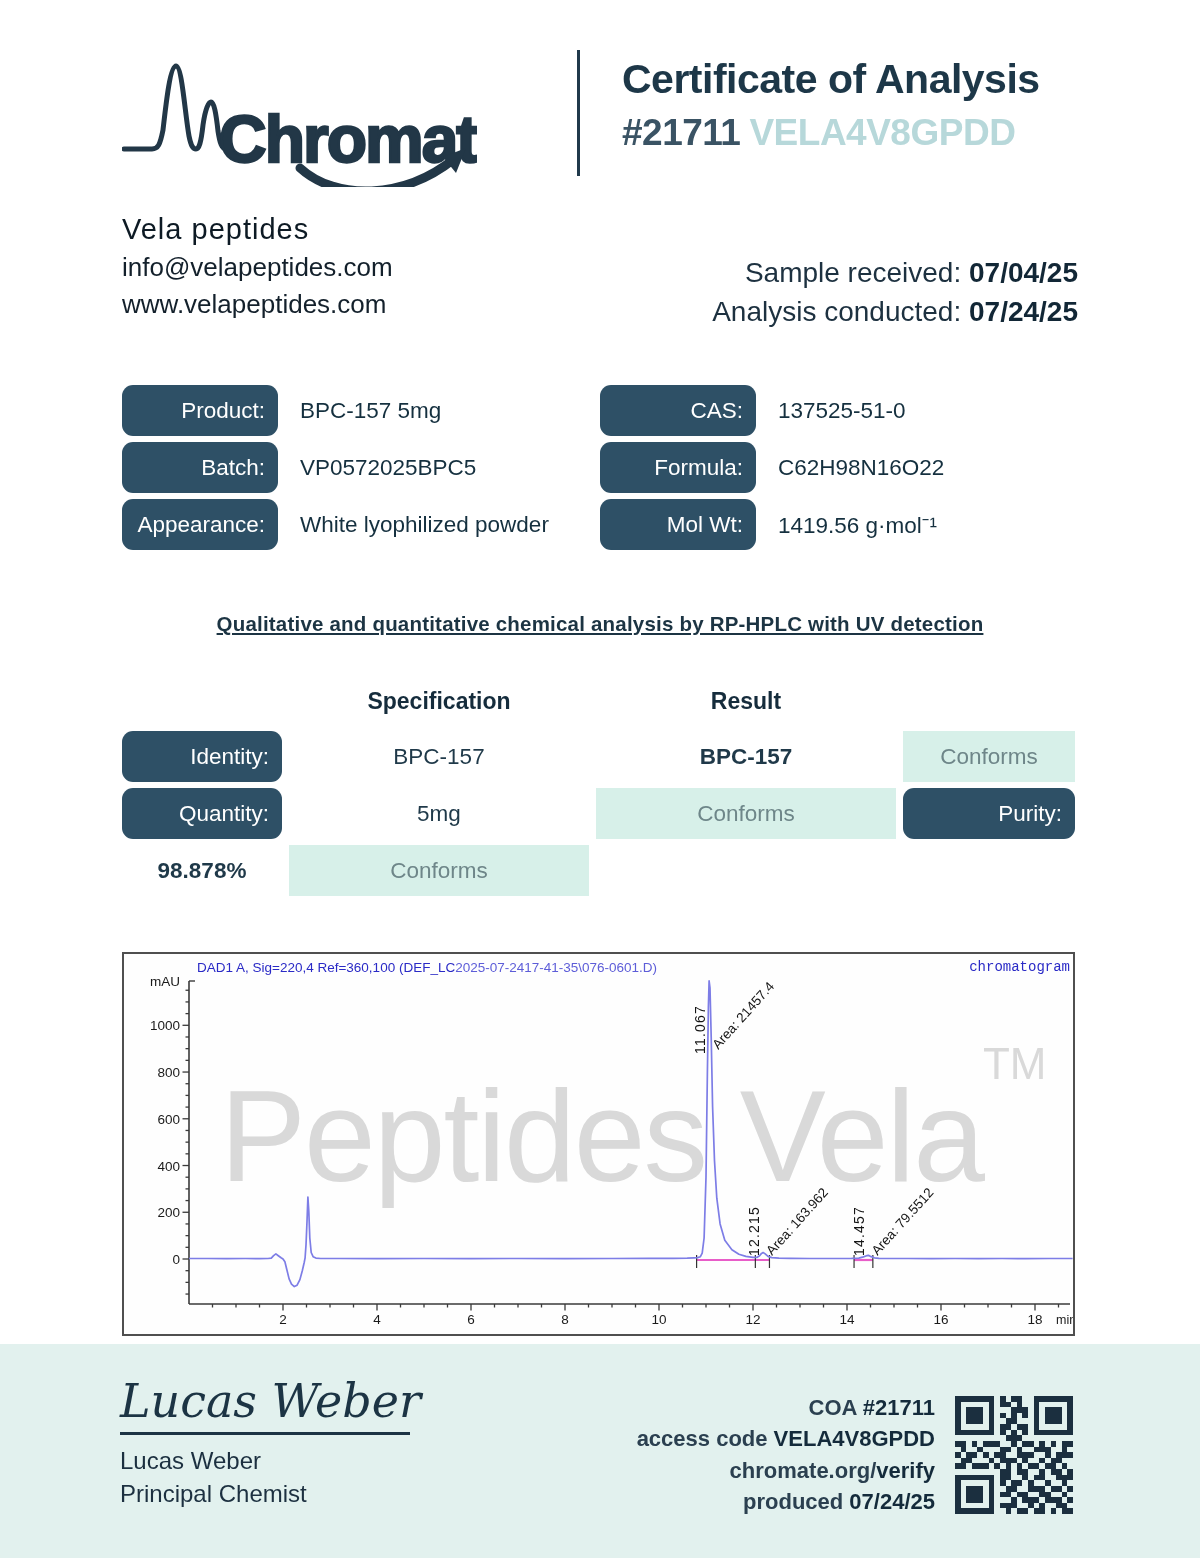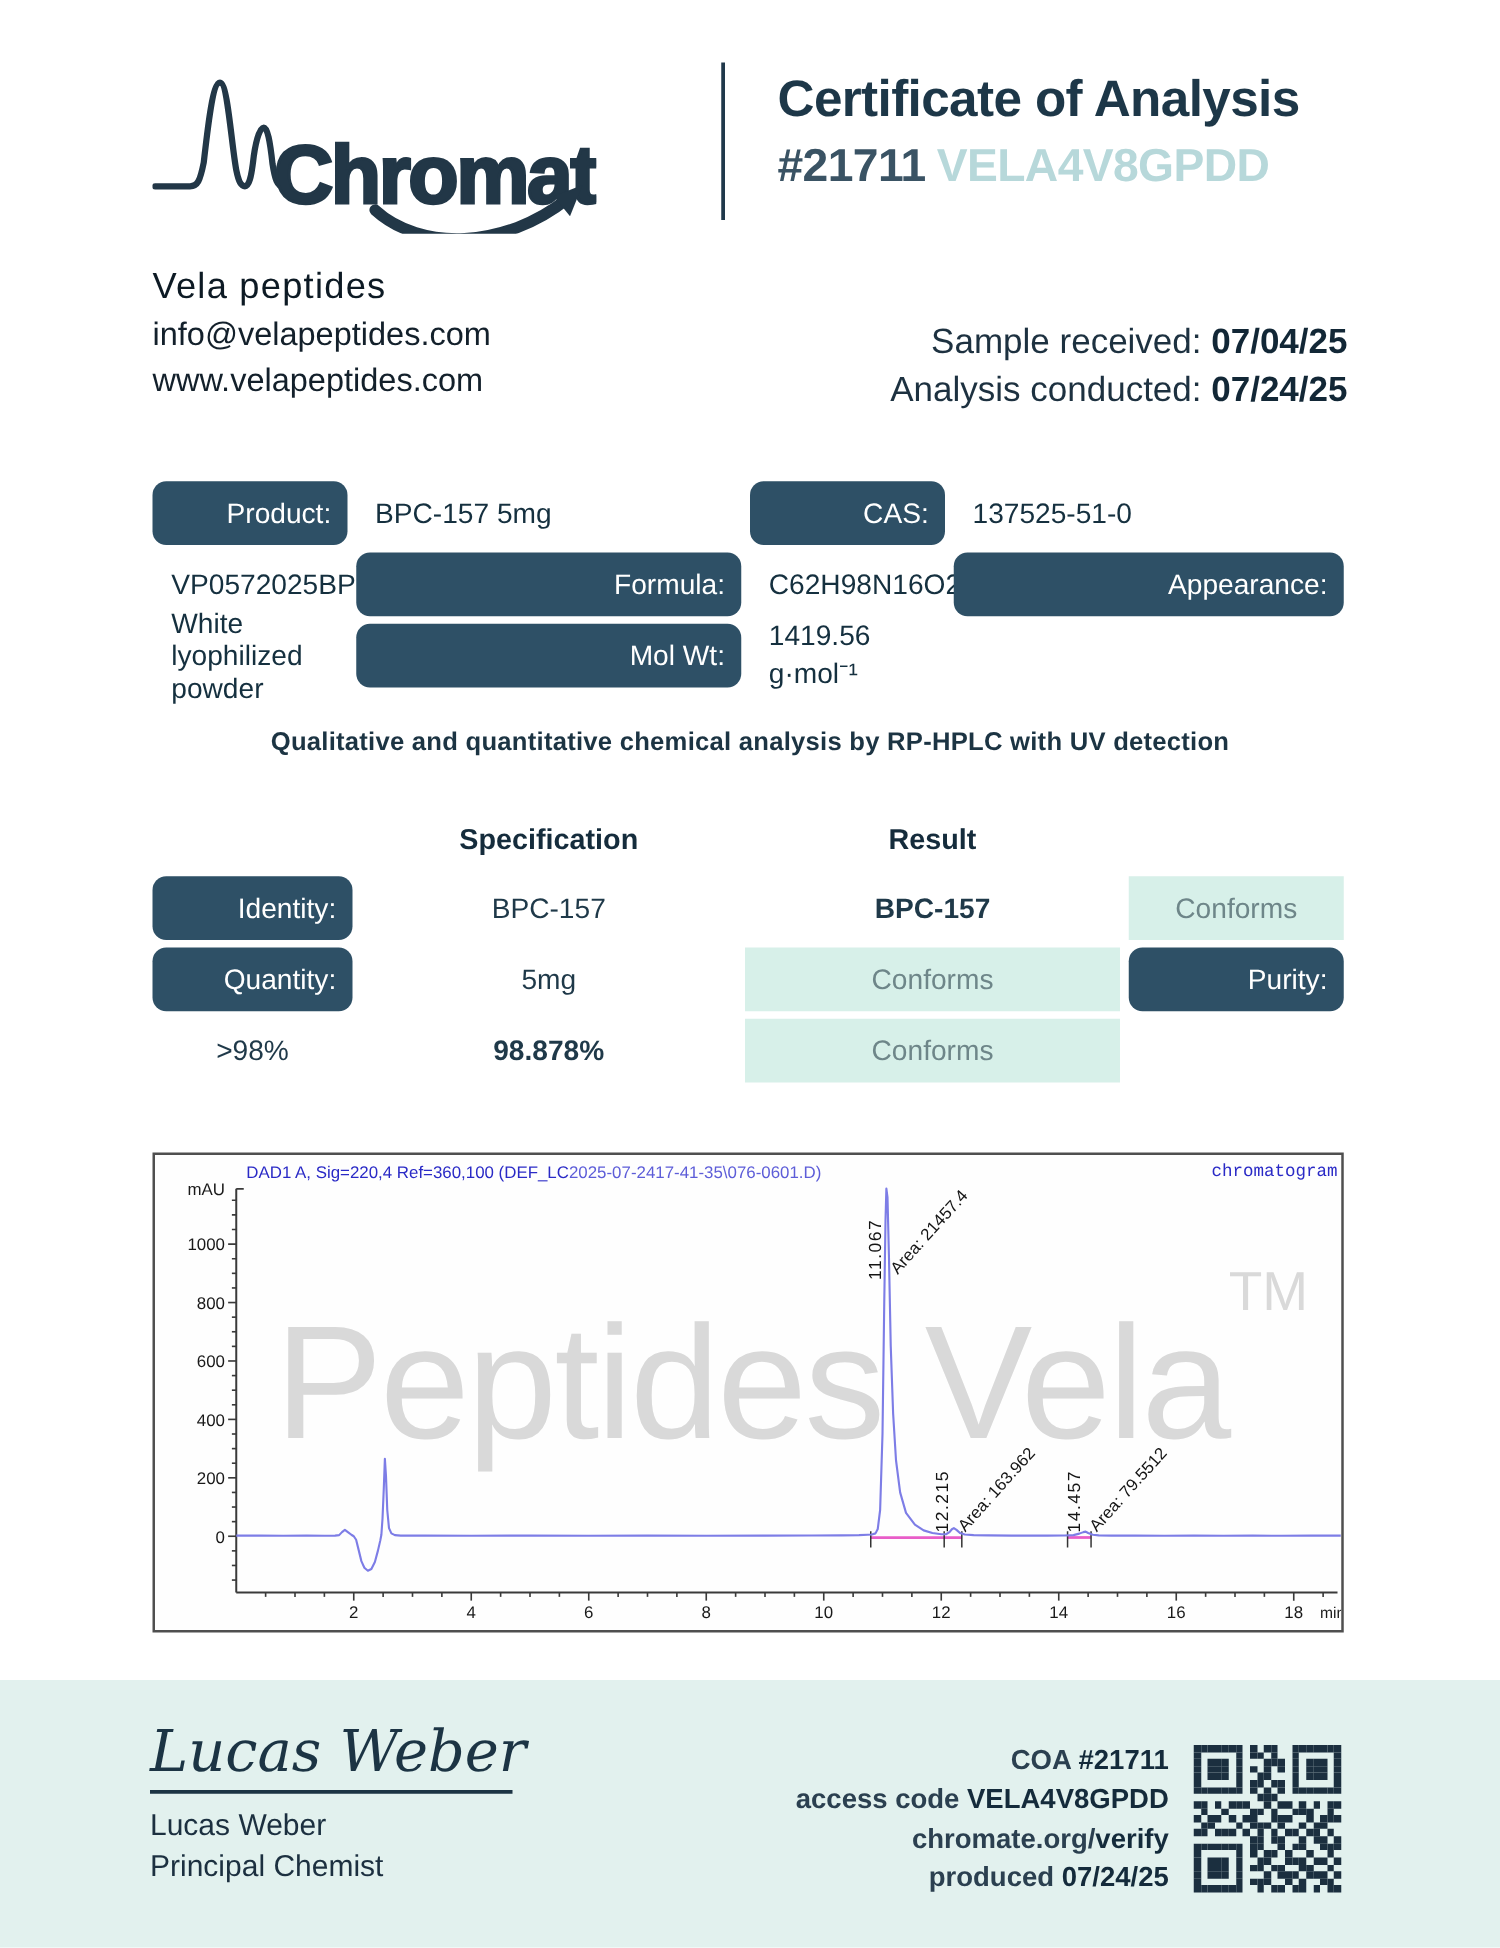--- a/index.html
+++ b/index.html
@@ -24,21 +24,21 @@
   .dates b{color:#122736;}
 
   
   .info-grid{margin:54px 0 0 122px;width:953px;display:grid;
              grid-template-columns:156px 308px 156px 312px;column-gap:7px;row-gap:6px;}
   .cell{height:51px;display:flex;align-items:center;font-size:22.5px;}
   .cell.lab{background:#2e5066;color:#ffffff;justify-content:flex-end;padding-right:13px;box-sizing:border-box;border-radius:11px;}
   .cell.val{padding-left:15px;color:#15303f;box-sizing:border-box;}
 
   
-  .method{margin-top:32px;text-align:center;font-size:20.5px;font-weight:bold;color:#1c3443;letter-spacing:0.2px;}
+  .method{margin-top:62px;text-align:center;font-size:20.5px;font-weight:bold;color:#1c3443;letter-spacing:0.2px;text-decoration:underline;}
 
   
   .spec-head{margin:52px 0 0 122px;width:953px;display:grid;
              grid-template-columns:160px 300px 300px 172px;column-gap:7px;}
   .spec-head div{text-align:center;font-size:23px;font-weight:bold;color:#152c3c;}
   .spec-grid{margin:16px 0 0 122px;width:953px;display:grid;
              grid-template-columns:160px 300px 300px 172px;column-gap:7px;row-gap:6px;}
   .spec-grid .cell{justify-content:center;}
   .spec-grid .cell.lab{justify-content:flex-end;}
   .spec-grid .conf{background:#d7f0e9;color:#6e8689;}
@@ -100,20 +100,21 @@
       <div><span>Analysis conducted: </span><b>07/24/25</b></div>
     </div>
   </div>
 
   <div class="info-grid">
     <div class="cell lab rowA">Product:</div>
     <div class="cell val rowA">BPC-157 5mg</div>
     <div class="cell lab rowA">CAS:</div>
     <div class="cell val rowA">137525-51-0</div>
 
+    <div class="cell lab rowB">Batch:</div>
     <div class="cell val rowB">VP0572025BPC5</div>
     <div class="cell lab rowB">Formula:</div>
     <div class="cell val rowB">C62H98N16O22</div>
 
     <div class="cell lab rowA">Appearance:</div>
     <div class="cell val rowA">White lyophilized powder</div>
     <div class="cell lab rowA">Mol Wt:</div>
     <div class="cell val rowA">1419.56 g·mol⁻¹</div>
   </div>
 
@@ -130,21 +131,20 @@
     <div class="cell lab rA">Identity:</div>
     <div class="cell mid rA">BPC-157</div>
     <div class="cell mid rA bold-val">BPC-157</div>
     <div class="cell conf">Conforms</div>
 
     <div class="cell lab rB">Quantity:</div>
     <div class="cell mid rB">5mg</div>
     <div class="cell conf">Conforms</div>
 
     <div class="cell lab rA">Purity:</div>
-    <div class="cell mid rA">&gt;98%</div>
     <div class="cell mid rA bold-val">98.878%</div>
     <div class="cell conf">Conforms</div>
   </div>
 
   <div class="chromo">
     <div class="watermark"><span>Peptides Vela</span><sup>TM</sup></div>
     <svg id="chromo-svg" width="949" height="380" viewBox="0 0 949 380">
         <text x="73" y="18" font-size="13.5" fill="#2a2ac6" font-family="Liberation Sans, sans-serif">DAD1 A, Sig=220,4 Ref=360,100 (DEF_LC<tspan fill="#5d5dd8">2025-07-2417-41-35\076-0601.D)</tspan></text>
         <text x="946" y="17" text-anchor="end" font-size="14" fill="#2a2ac6" font-family="Liberation Mono, DejaVu Sans Mono, monospace">chromatogram</text>
         <line x1="65" y1="27" x2="65" y2="350" stroke="#3a3a3a" stroke-width="1.6"></line>

